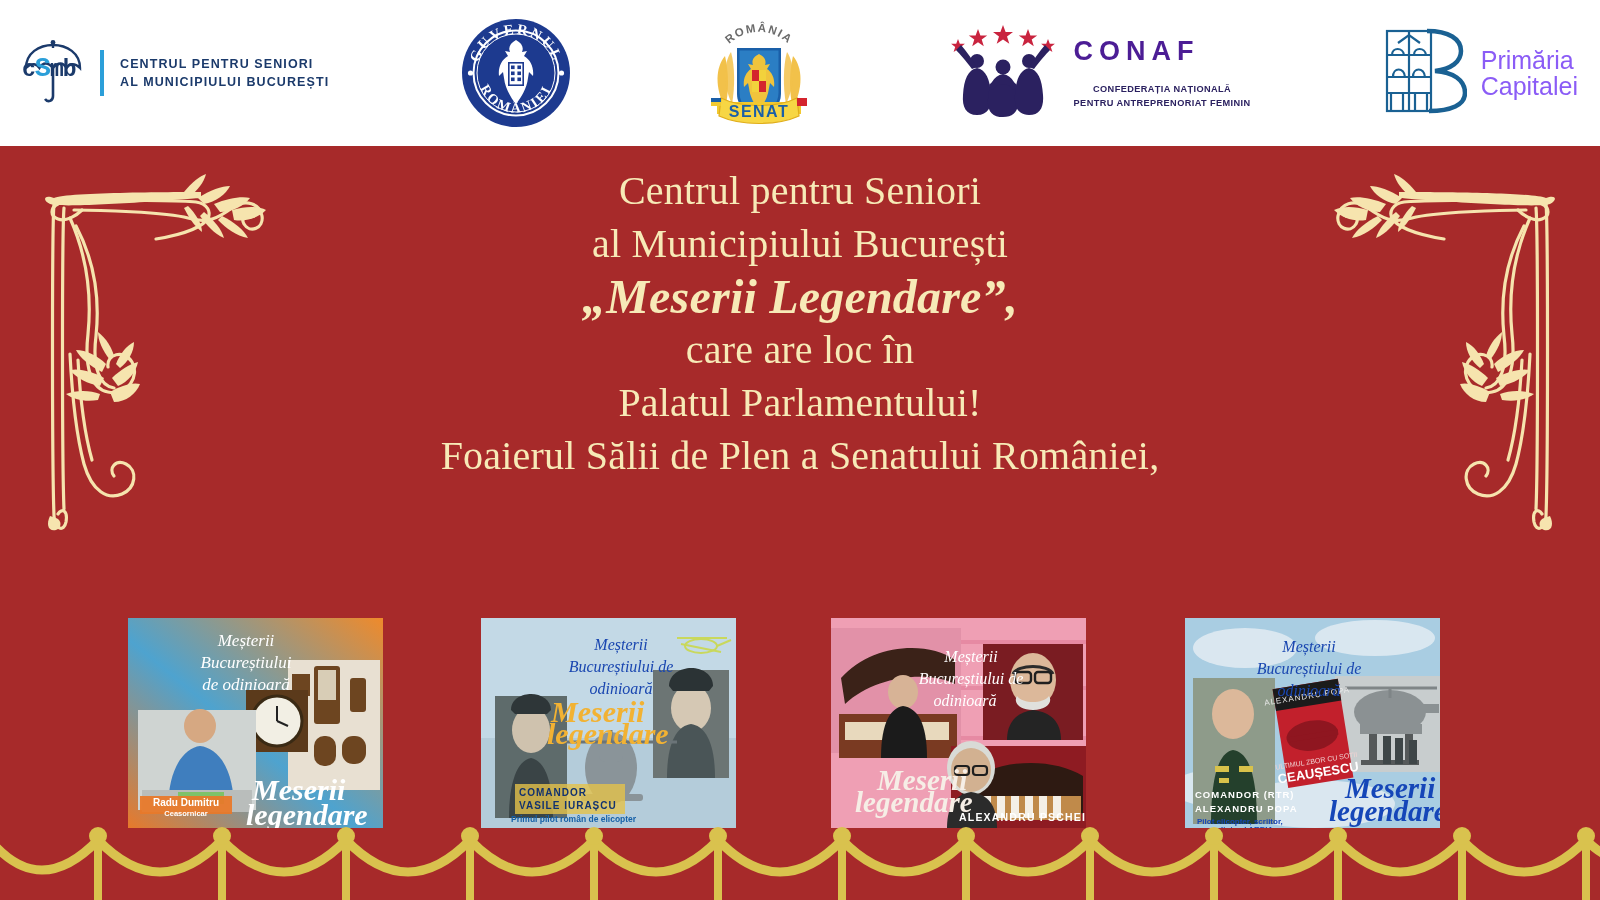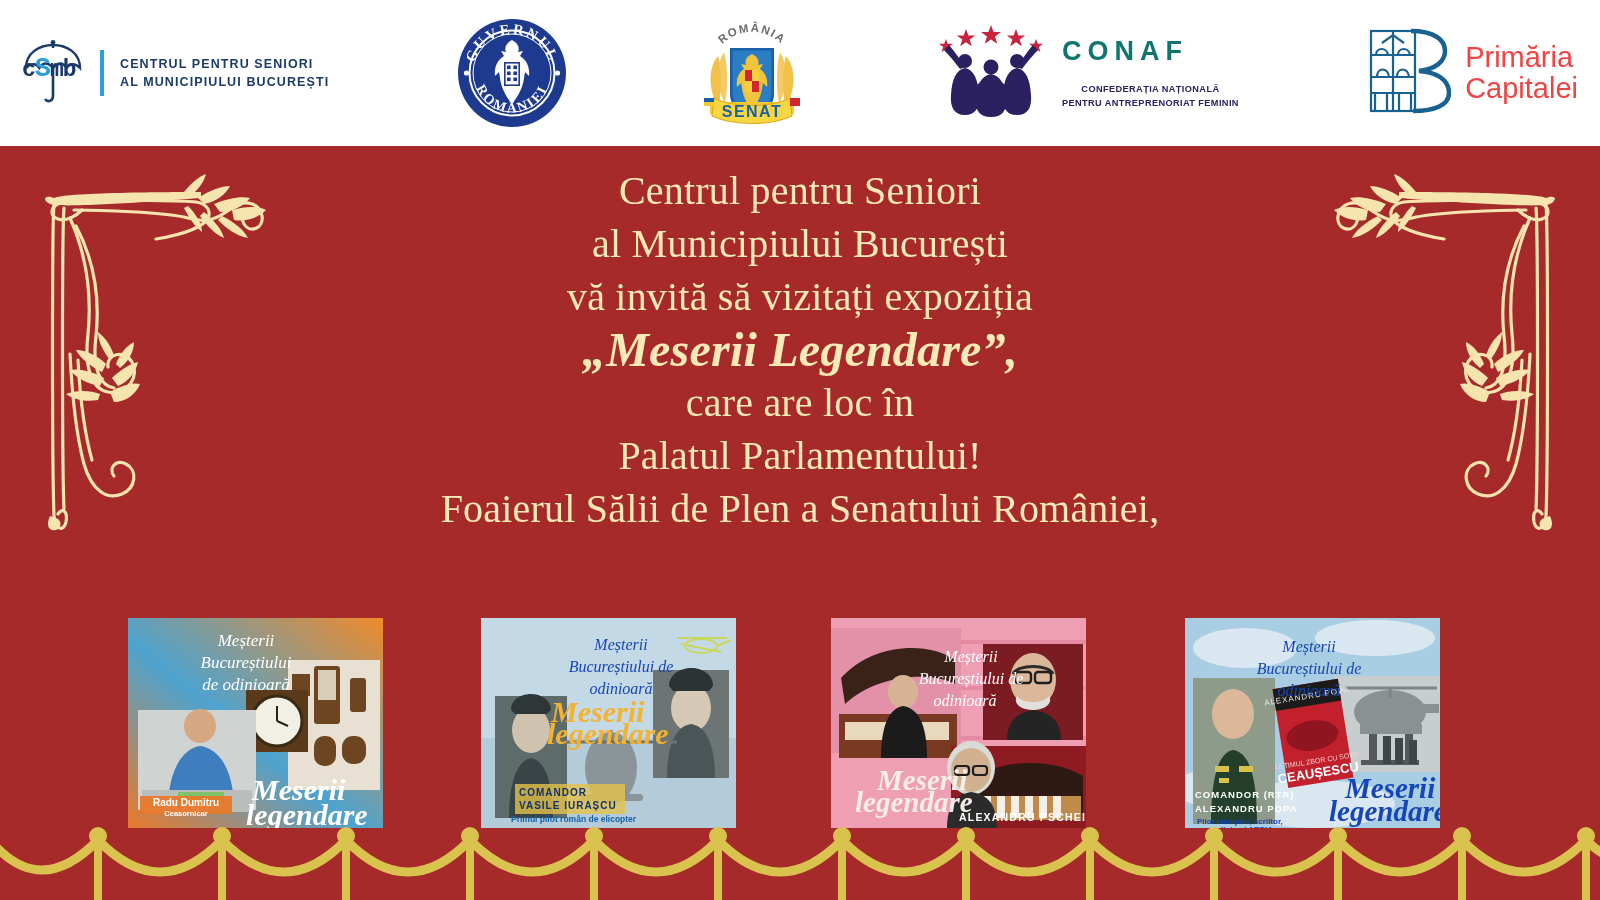--- a/index.html
+++ b/index.html
@@ -37,27 +37,27 @@
   
   .inp { display:flex; align-items:flex-start; gap:14px; }
   .inp-mark { width:78px; }
   .inp-txt { font-family:"Liberation Sans",sans-serif; color:#155fa8; }
   .inp-txt .l { font-size:21px; line-height:1.18; font-weight:normal; }
   .inp-sub { font-family:"Liberation Serif",serif; font-size:13px; color:#2a5f97; margin-top:10px; }
 
   
   .conaf { display:flex; align-items:center; gap:12px; }
   .conaf-txt .name { font-family:"Liberation Sans",sans-serif; font-weight:bold; font-size:27px;
-    letter-spacing:6px; color:#0f766e; }
+    letter-spacing:6px; color:#4c1d95; }
   .conaf-txt .sub { font-family:"Liberation Sans",sans-serif; font-weight:bold; font-size:9.2px;
     letter-spacing:.4px; color:#2b2160; line-height:1.45; text-align:center; margin-top:16px;}
 
   
   .prim { display:flex; align-items:center; gap:14px; }
-  .prim-txt { font-family:"Liberation Sans",sans-serif; color:#ef4444; font-size:29px;
+  .prim-txt { font-family:"Liberation Sans",sans-serif; color:#8b5cf6; font-size:25px;
               line-height:1.06; font-weight:normal; }
 
   
   .body-red {
     position:absolute; left:0; top:146px; width:1600px; height:754px;
     background:#a72a2a;
   }
   .orn { position:absolute; }
   .orn.tl { left:36px; top:18px; }
   .orn.tr { right:36px; top:18px; }
@@ -318,21 +318,20 @@
             <path d="M74 228 C84 222 96 218 104 220 C100 230 90 238 78 238 Z"></path>
             <path d="M14 352 C10 360 12 368 20 366 C26 364 26 356 20 354 Z"></path>
           </g>
         </g>
       </svg>
     </div>
 
     <div class="main-text">
       <div class="ln">Centrul pentru Seniori</div>
       <div class="ln">al Municipiului București</div>
-      <div class="ln">vă invită să vizitați expoziția</div>
       <div class="ln bold-it">„Meserii Legendare”,</div>
       <div class="ln">care are loc în</div>
       <div class="ln">Palatul Parlamentului!</div>
       <div class="ln">Foaierul Sălii de Plen a Senatului României,</div>
     </div>
 
 
     <div class="thumbs">
 
       <div class="thumb t1">

